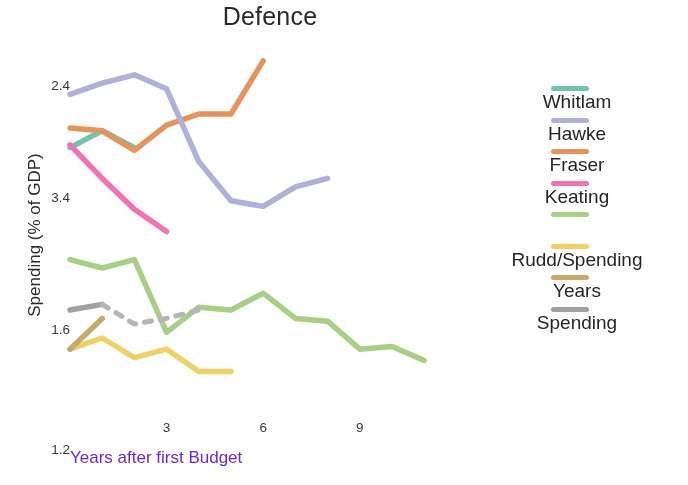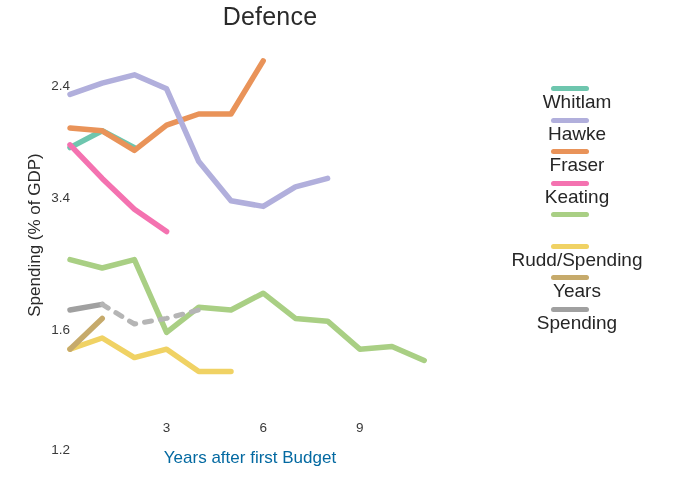--- a/index.html
+++ b/index.html
@@ -41,23 +41,23 @@
     transform: rotate(-90deg);
     font-size: 17px;
     color: #2a2a2a;
     white-space: nowrap;
   }
   #xlabel {
     position: absolute;
     left: 70px;
     top: 448px;
     width: 360px;
-    text-align: center;
+    text-align: left;
     font-size: 17px;
-    color: #0369a1;
+    color: #6d28d9;
   }
   .ytick {
     position: absolute;
     right: 0;
     width: 40px;
     text-align: right;
     font-size: 13.5px;
     color: #3a3a3a;
   }
   #ytick-wrap {

